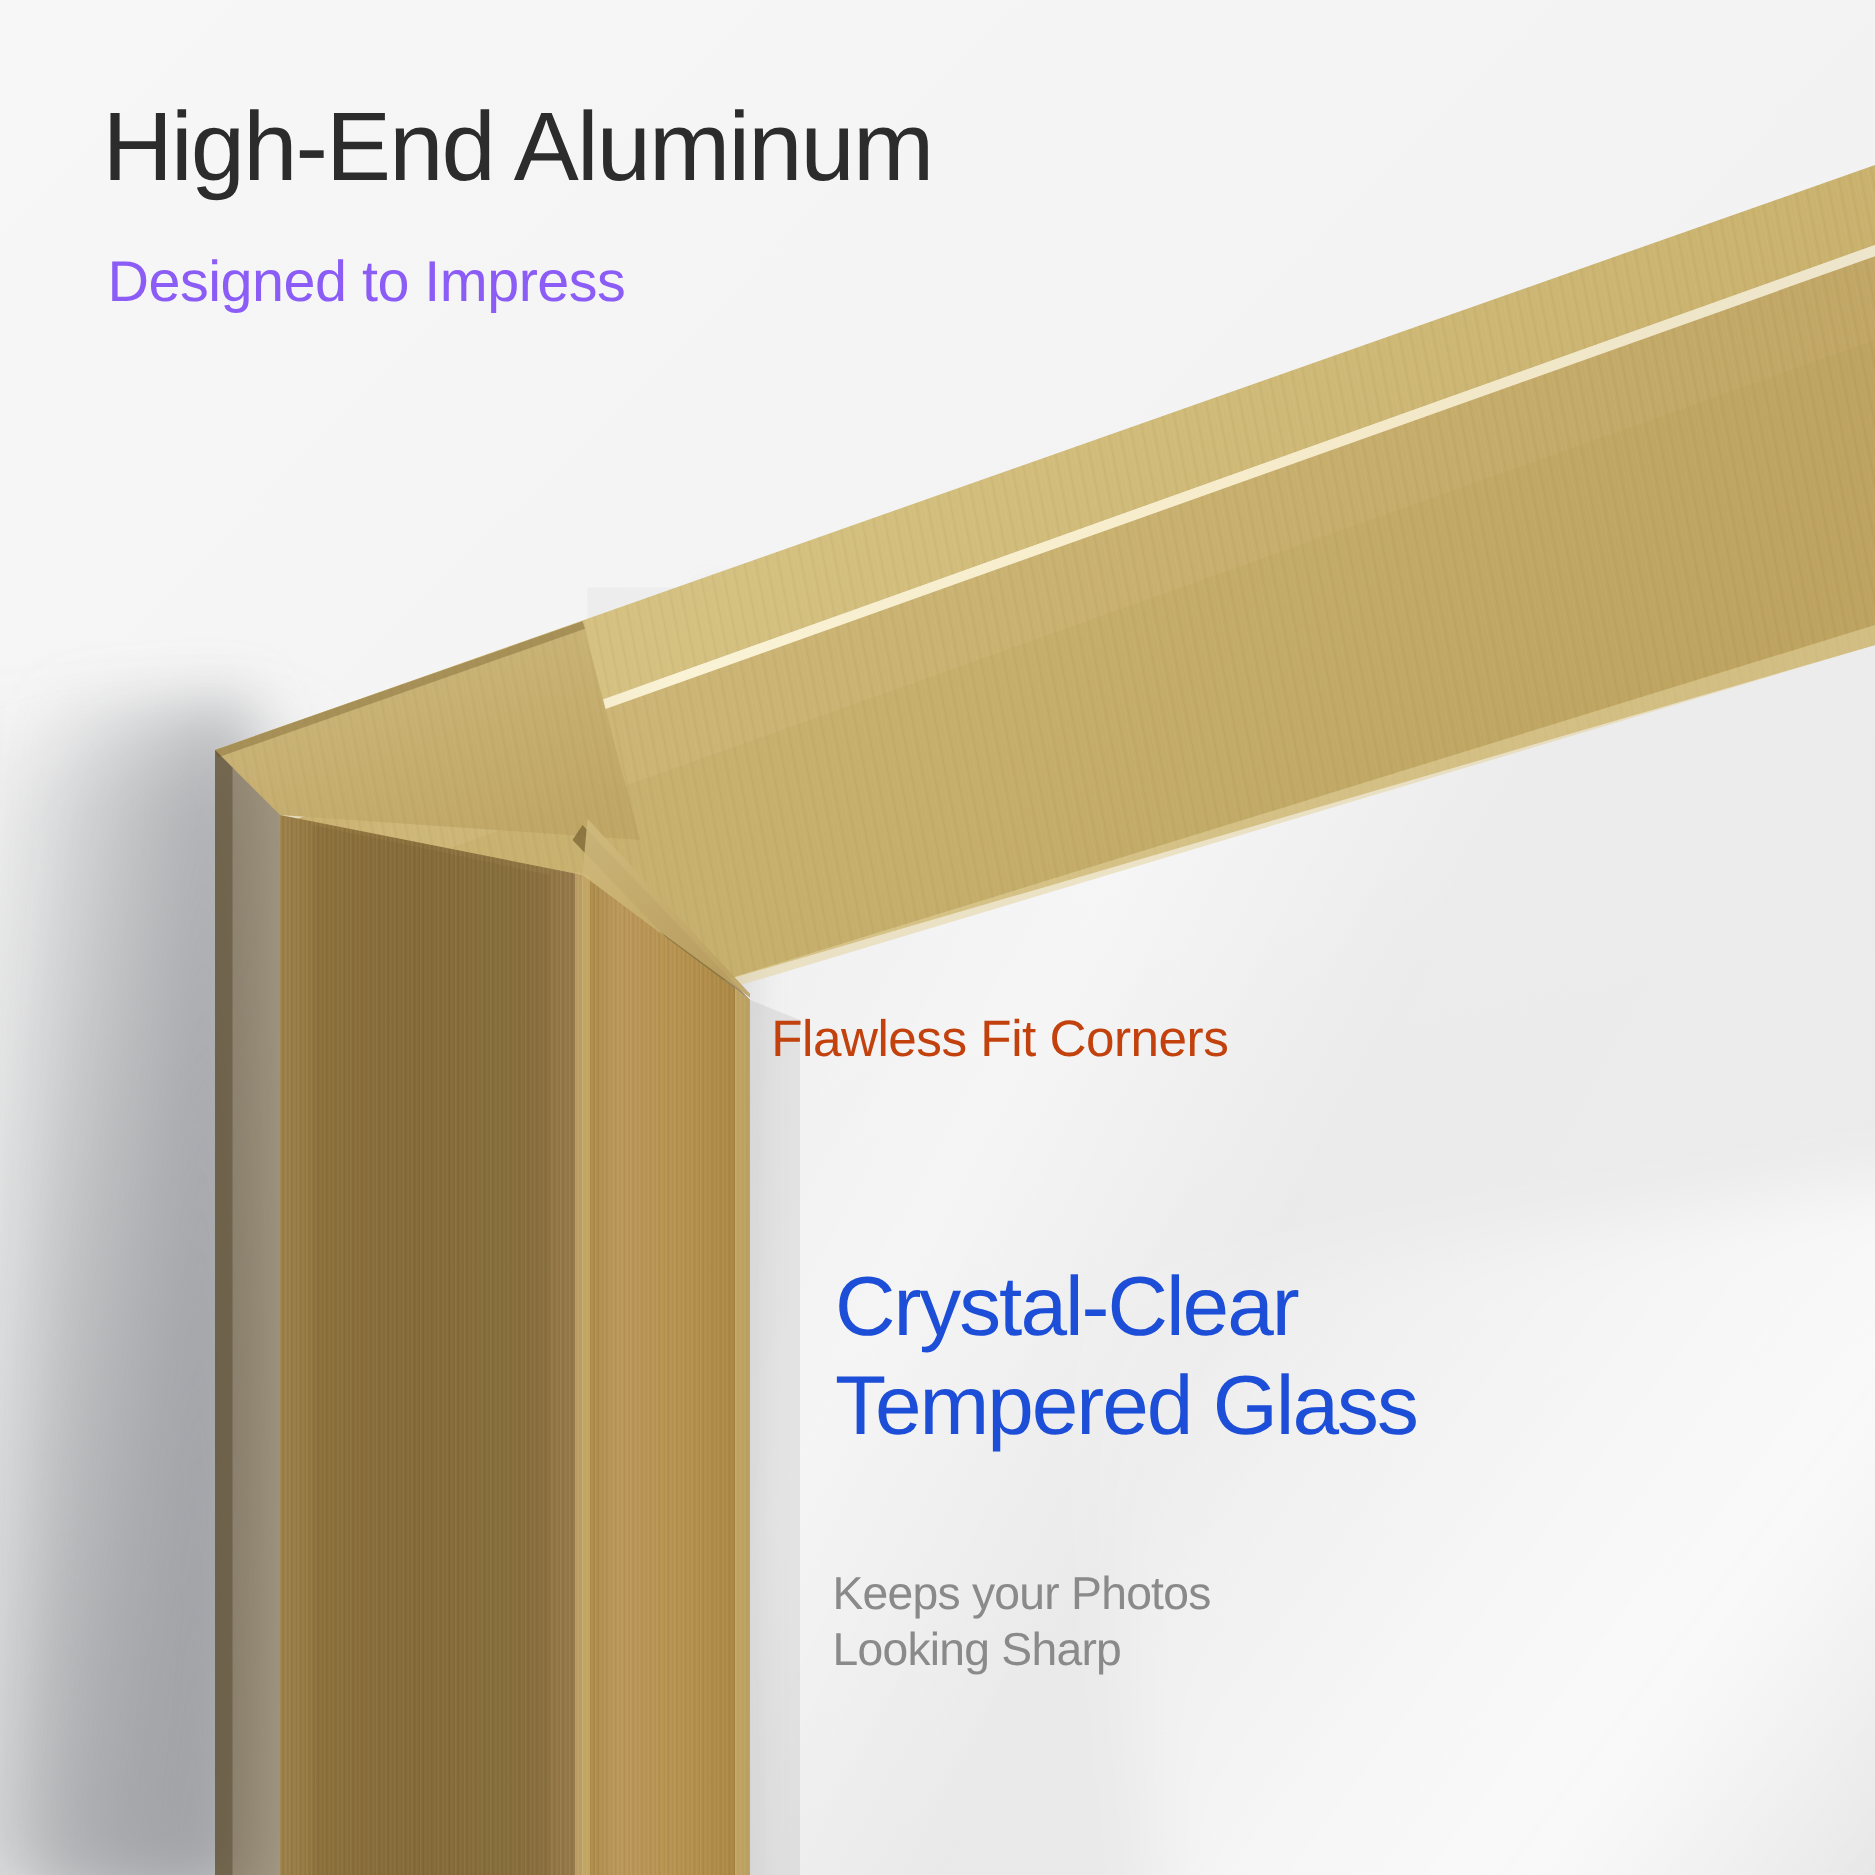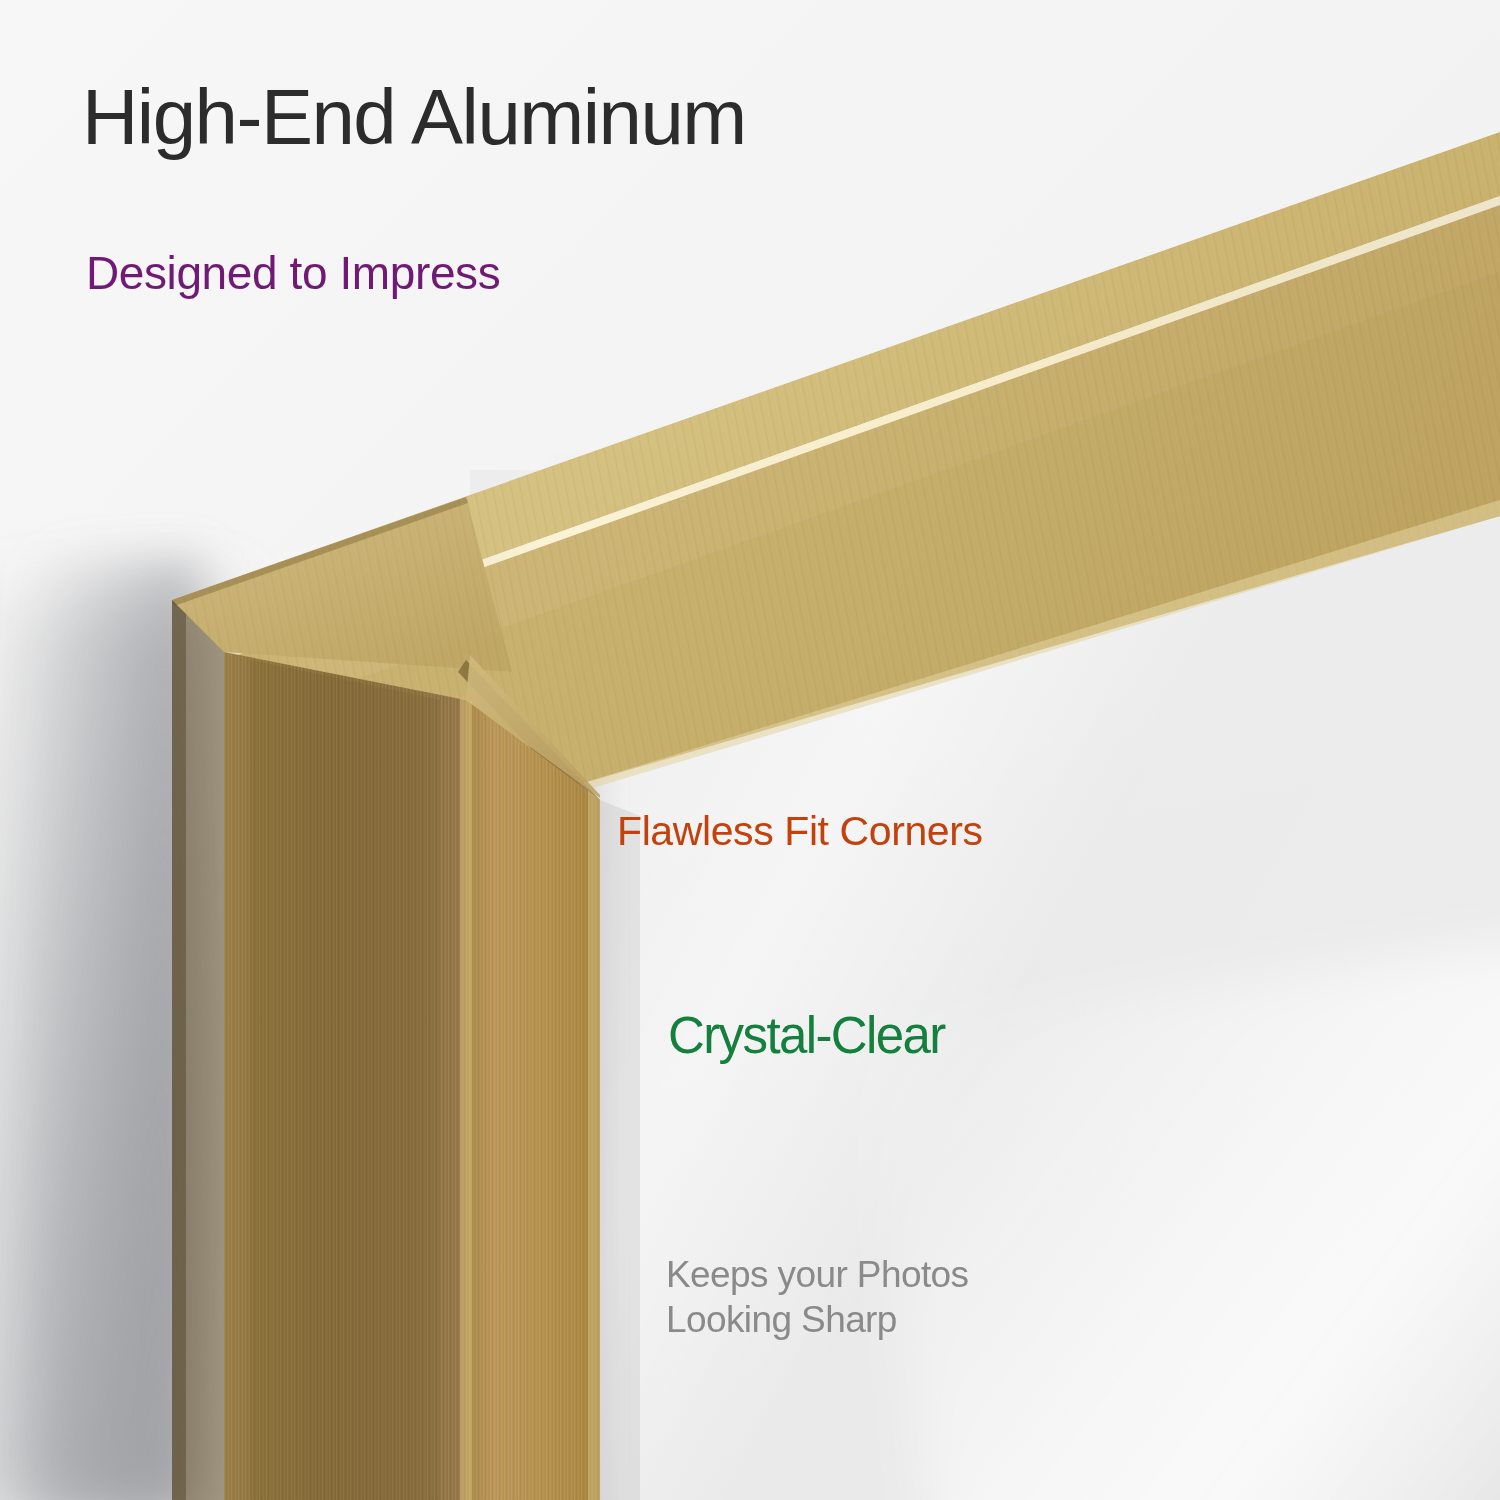--- a/index.html
+++ b/index.html
@@ -128,43 +128,42 @@
     color: #2c2c2c;
     white-space: nowrap;
   }
   .subhead {
     position: absolute;
     left: 86px;
     top: 198px;
     font-size: 46px;
     font-weight: 400;
     letter-spacing: -0.4px;
-    color: #701a75;
-    white-space: nowrap;
-    margin-top: 48px;
+    color: #8b5cf6;
+    white-space: nowrap;
   }
   .corner-label {
     position: absolute;
     left: 617px;
     top: 808px;
     font-size: 41px;
     font-weight: 400;
     letter-spacing: -0.4px;
     color: #c2410c;
     white-space: nowrap;
   }
   .glass-title {
     position: absolute;
     left: 668px;
     top: 1006px;
-    font-size: 51px;
+    font-size: 67px;
     font-weight: 400;
     line-height: 1.18;
     letter-spacing: -1.6px;
-    color: #15803d;
+    color: #1d4ed8;
     white-space: nowrap;
   }
   .glass-sub {
     position: absolute;
     left: 666px;
     top: 1252px;
     font-size: 37px;
     font-weight: 400;
     line-height: 1.22;
     letter-spacing: -0.6px;
@@ -313,20 +312,21 @@
   </svg>
 
   <div class="headline">High-End Aluminum</div>
 
   <div class="subhead">Designed to Impress</div>
 
   <div class="corner-label">Flawless Fit Corners</div>
 
   <div class="glass-title">
     <div>Crystal-Clear</div>
+    <div>Tempered Glass</div>
   </div>
 
   <div class="glass-sub">
     <div>Keeps your Photos</div>
     <div>Looking Sharp</div>
   </div>
 
 </div>
 
 </body></html>

